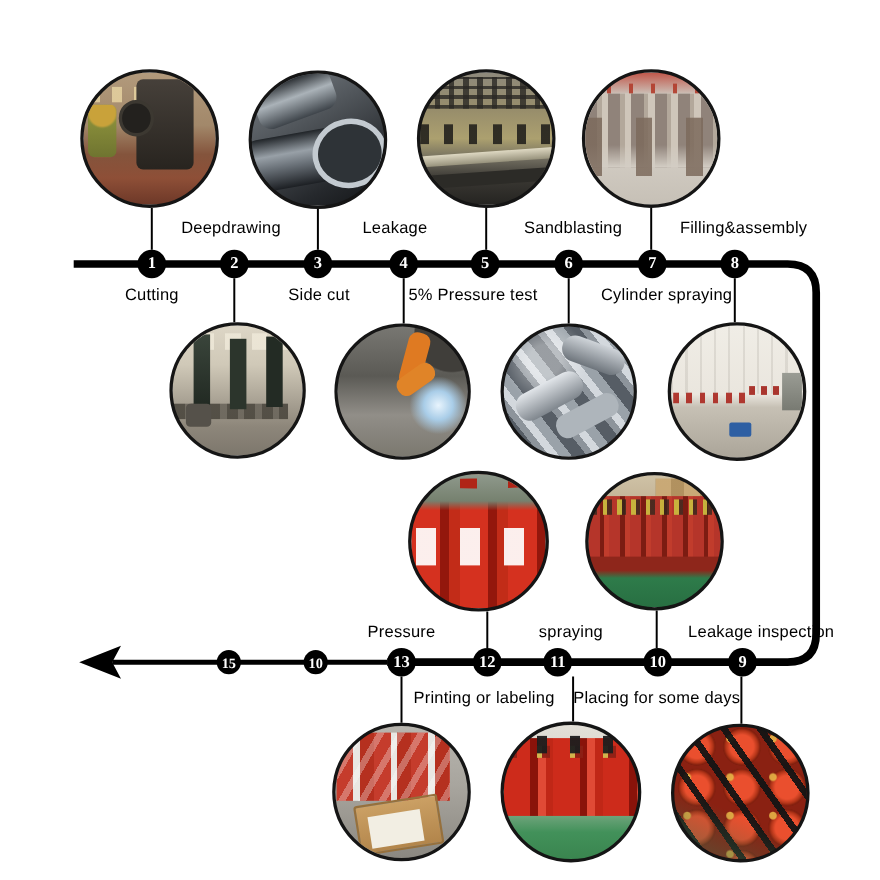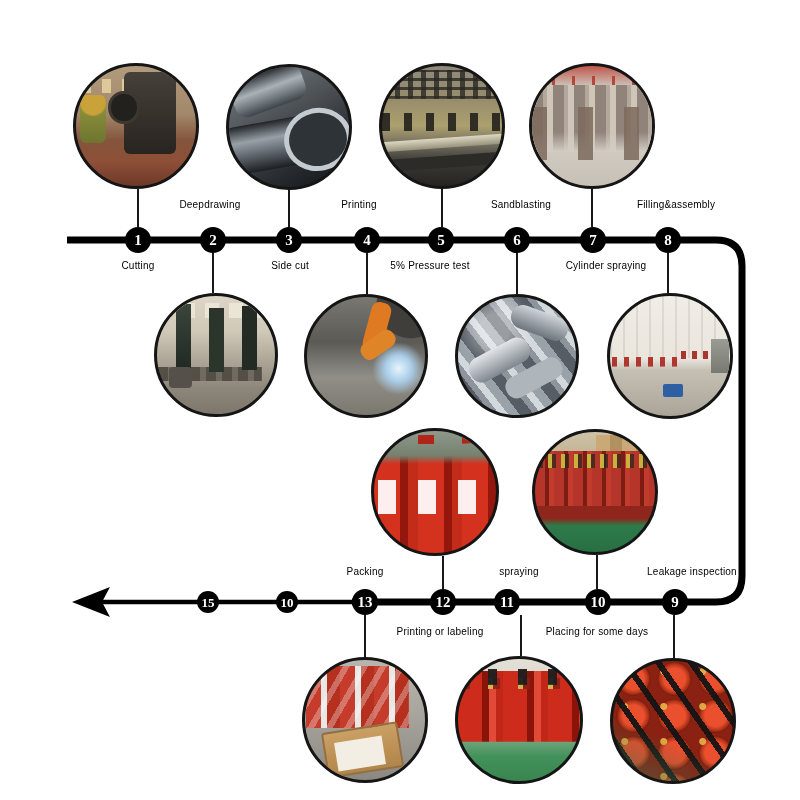--- a/index.html
+++ b/index.html
@@ -8,21 +8,21 @@
   .lines{position:absolute;left:0;top:0;}
 
   
   .dot{position:absolute;width:26px;height:26px;border-radius:50%;background:#000;
        color:#fff;display:flex;align-items:center;justify-content:center;
        font-family:"Liberation Serif", serif;font-weight:bold;font-size:15px;line-height:1;z-index:4;}
   .dot.sm{width:22px;height:22px;font-size:13px;}
 
   
   .lbl{position:absolute;transform:translateX(-50%);white-space:nowrap;color:#000;
-       font-size:10px;letter-spacing:0.2px;z-index:3;}
+       font-size:15px;letter-spacing:0.2px;z-index:3;}
 
   
   .photo{position:absolute;border-radius:50%;border:3.5px solid #151515;box-sizing:border-box;
          overflow:hidden;z-index:2;background:#bbb;}
   .photo::before,.photo::after{content:"";position:absolute;}
   .shape{position:absolute;}
 
   
   .ph-cutting{background:
     repeating-linear-gradient(90deg, rgba(230,210,160,.85) 0 9px, rgba(0,0,0,0) 9px 20px) 8% 12%/42% 14px no-repeat,
@@ -195,25 +195,25 @@
   <div class="dot" style="left:585px;top:589px">10</div>
   <div class="dot" style="left:494px;top:589px">11</div>
   <div class="dot" style="left:430px;top:589px">12</div>
   <div class="dot" style="left:352px;top:589px">13</div>
   <div class="dot sm" style="left:276px;top:591px">10</div>
   <div class="dot sm" style="left:197px;top:591px">15</div>
 
   <div class="lbl" style="left:138px;top:260px">Cutting</div>
   <div class="lbl" style="left:210px;top:199px">Deepdrawing</div>
   <div class="lbl" style="left:290px;top:260px">Side cut</div>
-  <div class="lbl" style="left:359px;top:199px">Printing</div>
+  <div class="lbl" style="left:359px;top:199px">Leakage</div>
   <div class="lbl" style="left:430px;top:260px">5% Pressure test</div>
   <div class="lbl" style="left:521px;top:199px">Sandblasting</div>
   <div class="lbl" style="left:606px;top:260px">Cylinder spraying</div>
   <div class="lbl" style="left:676px;top:199px">Filling&amp;assembly</div>
 
   <div class="lbl" style="left:692px;top:566px">Leakage inspection</div>
   <div class="lbl" style="left:597px;top:626px">Placing for some days</div>
   <div class="lbl" style="left:519px;top:566px">spraying</div>
   <div class="lbl" style="left:440px;top:626px">Printing or labeling</div>
-  <div class="lbl" style="left:365px;top:566px">Packing</div>
+  <div class="lbl" style="left:365px;top:566px">Pressure</div>
 
 </div>
 
 </body></html>

